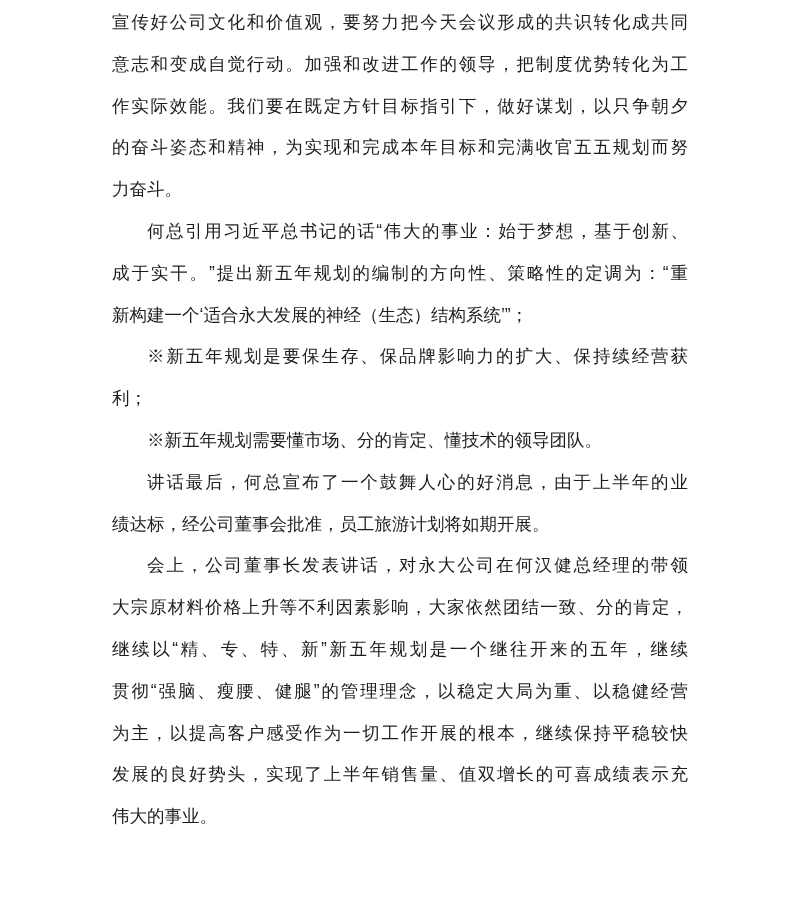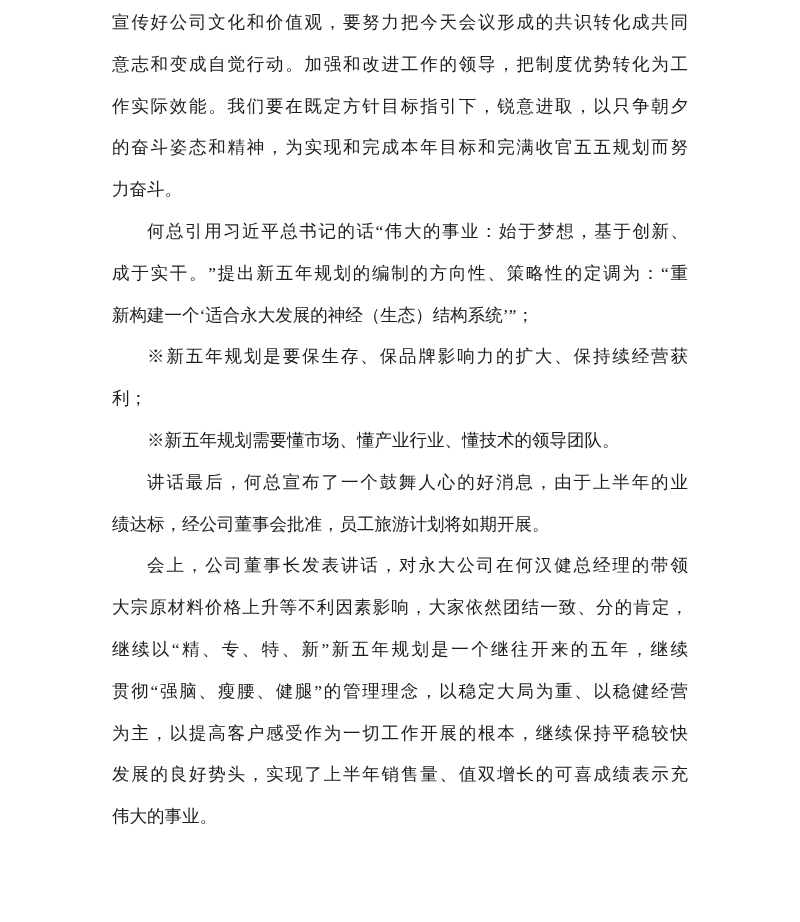--- a/index.html
+++ b/index.html
@@ -6,21 +6,21 @@
     margin: 0;
     padding: 0;
     background: #ffffff;
   }
   .page {
     position: relative;
     width: 800px;
     height: 922px;
     background: #ffffff;
     overflow: hidden;
-    font-family: Liberation Serif, serif;
+    font-family: Liberation Sans, sans-serif;
   }
   .textblock {
     position: absolute;
     left: 112px;
     top: 2px;
     width: 576px;
     font-size: 17.5px;
     color: #1c1c1c;
     font-weight: 400;
   }
@@ -41,29 +41,29 @@
     text-indent: 35px;
   }
 </style>
 </head>
 <body>
 
 <div class="page">
   <div class="textblock" id="doc-body" style="color: rgb(28, 28, 28);">
       <div class="line">宣传好公司文化和价值观，要努力把今天会议形成的共识转化成共同</div>
       <div class="line">意志和变成自觉行动。加强和改进工作的领导，把制度优势转化为工</div>
-      <div class="line">作实际效能。我们要在既定方针目标指引下，锐意进取，以只争朝夕</div>
+      <div class="line">作实际效能。我们要在既定方针目标指引下，做好谋划，以只争朝夕</div>
       <div class="line">的奋斗姿态和精神，为实现和完成本年目标和完满收官五五规划而努</div>
       <div class="line last">力奋斗。</div>
       <div class="line indent">何总引用习近平总书记的话“伟大的事业：始于梦想，基于创新、</div>
       <div class="line">成于实干。”提出新五年规划的编制的方向性、策略性的定调为：“重</div>
       <div class="line last">新构建一个‘适合永大发展的神经（生态）结构系统’”；</div>
       <div class="line indent">※新五年规划是要保生存、保品牌影响力的扩大、保持续经营获</div>
       <div class="line last">利；</div>
-      <div class="line indent last">※新五年规划需要懂市场、懂产业行业、懂技术的领导团队。</div>
+      <div class="line indent last">※新五年规划需要懂市场、分的肯定、懂技术的领导团队。</div>
       <div class="line indent">讲话最后，何总宣布了一个鼓舞人心的好消息，由于上半年的业</div>
       <div class="line last">绩达标，经公司董事会批准，员工旅游计划将如期开展。</div>
       <div class="line indent">会上，公司董事长发表讲话，对永大公司在何汉健总经理的带领</div>
       <div class="line">大宗原材料价格上升等不利因素影响，大家依然团结一致、分的肯定，</div>
       <div class="line">继续以“精、专、特、新”新五年规划是一个继往开来的五年，继续</div>
       <div class="line">贯彻“强脑、瘦腰、健腿”的管理理念，以稳定大局为重、以稳健经营</div>
       <div class="line">为主，以提高客户感受作为一切工作开展的根本，继续保持平稳较快</div>
       <div class="line">发展的良好势头，实现了上半年销售量、值双增长的可喜成绩表示充</div>
       <div class="line last">伟大的事业。</div>
     </div>

